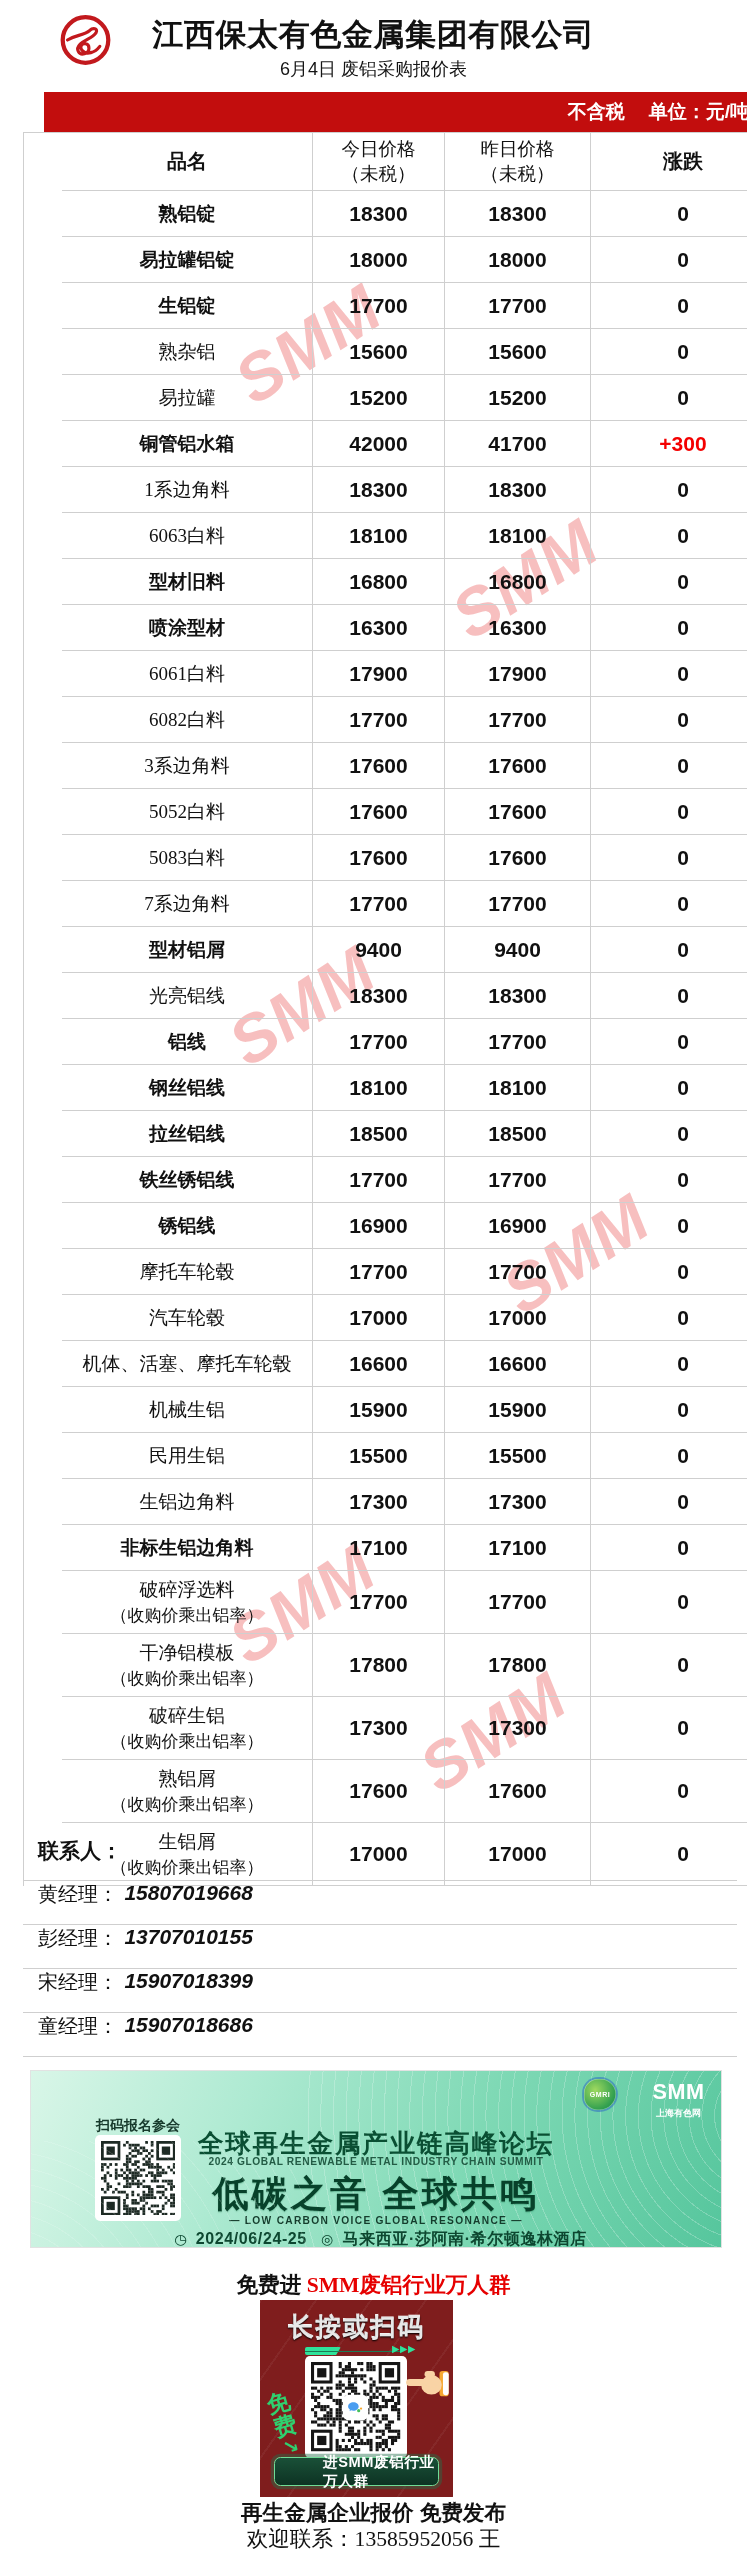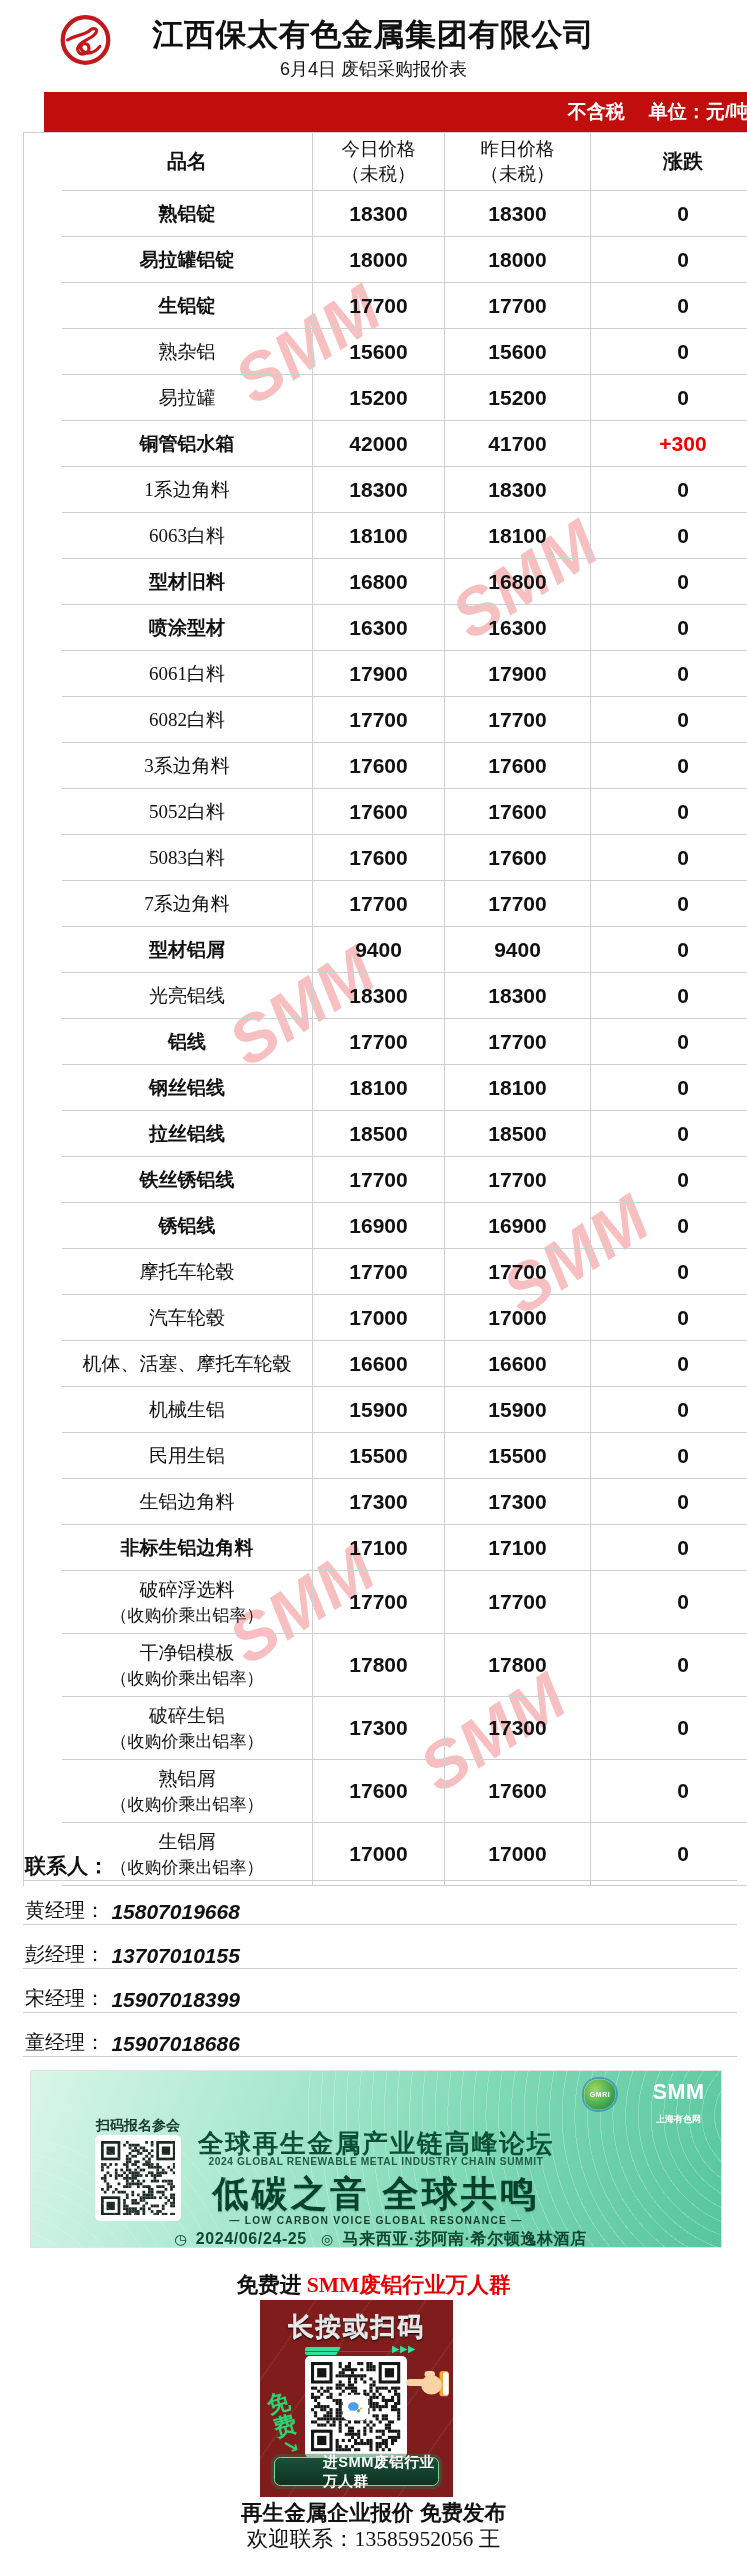--- a/index.html
+++ b/index.html
@@ -39,21 +39,21 @@
   .trow.dbl .cell{height:62px;}
   .c-name .nm{font-family:"Liberation Serif","DejaVu Serif",serif;font-size:19px;}
   .trow.bold .c-name .nm{font-family:"Liberation Sans","DejaVu Sans",sans-serif;font-weight:800;}
   .c-name .nm2{font-family:"Liberation Serif","DejaVu Serif",serif;font-size:17px;margin-top:1.3px;}
   .c-name .nm2:empty{display:none;}
   .c-num,.c-chg{font-weight:800;font-size:21px;letter-spacing:0px;}
   .c-chg.pos{color:#f40000;}
 
   
   .contacts{position:absolute;left:23px;top:1837px;width:714px;z-index:1;}
-  .crow{height:43px;border-bottom:0.6px solid #cfcfcf;display:flex;align-items:flex-end;padding-left:2px;}
+  .crow{height:43px;border-bottom:0.6px solid #cfcfcf;display:flex;align-items:flex-start;padding-left:15px;}
   .crow .clabel{font-weight:800;font-size:21px;}
   .crow .cname{font-size:20px;}
   .crow .cphone{font-weight:800;font-size:21px;margin-left:6.4px;font-style:italic;}
 
   
   .banner{position:absolute;left:30px;top:2070px;width:690px;height:176px;z-index:2;overflow:hidden;
           background:linear-gradient(112deg,#d9f6e8 0%,#aeead2 30%,#7fd9b5 62%,#56c69d 100%);
           border:0.6px solid #e2e2e2;}
   .banner::before{content:"";position:absolute;inset:-60% -10% -30% 40%;
           background:repeating-radial-gradient(circle at 95% 45%,rgba(255,255,255,.5) 0 1px,transparent 1px 12.7px);
@@ -80,21 +80,21 @@
   .b-date{position:absolute;left:0;right:0;top:158px;text-align:center;
            font-size:16px;font-weight:700;color:#0d4730;letter-spacing:0.6px;}
   .b-date .ico{font-size:14px;margin:0 3.8px 0 9px;}
   .b-gmri{position:absolute;left:553px;top:7.6px;width:32px;height:31px;border-radius:48% 52% 55% 45%;
           background:radial-gradient(circle at 35% 35%,#9fd95f,#2e9e4f 70%,#1d7e3c);
           display:flex;align-items:center;justify-content:center;
           box-shadow:0 0 0 1.9px rgba(47,108,196,.55), inset 0 0 0 0.6px rgba(255,255,255,.4);}
   .b-gmri span{color:#fff;font-size:7px;font-weight:800;letter-spacing:0.6px;}
   .b-smm{position:absolute;left:606px;top:10.2px;width:83px;text-align:center;color:#fff;}
   .b-smm .s1{font-size:21.6px;font-weight:900;letter-spacing:0.6px;line-height:1;}
-  .b-smm .s2{font-size:9px;font-weight:600;margin-top:10px;}
+  .b-smm .s2{font-size:9px;font-weight:600;margin-top:4px;}
 
   
   .join{position:absolute;left:0;top:2270px;width:100%;text-align:center;z-index:2;
         font-family:"Liberation Serif","DejaVu Serif",serif;font-weight:800;font-size:21.6px;}
   .join .hl{color:#e60000;}
 
   
   .card{position:absolute;left:260px;top:2300px;width:193px;height:197px;background:#7f1d1d;z-index:2;overflow:hidden;}
   .card::before{content:"";position:absolute;inset:0;
         background:repeating-linear-gradient(125deg,rgba(255,255,255,.05) 0 1.9px,transparent 1.9px 45px);}

